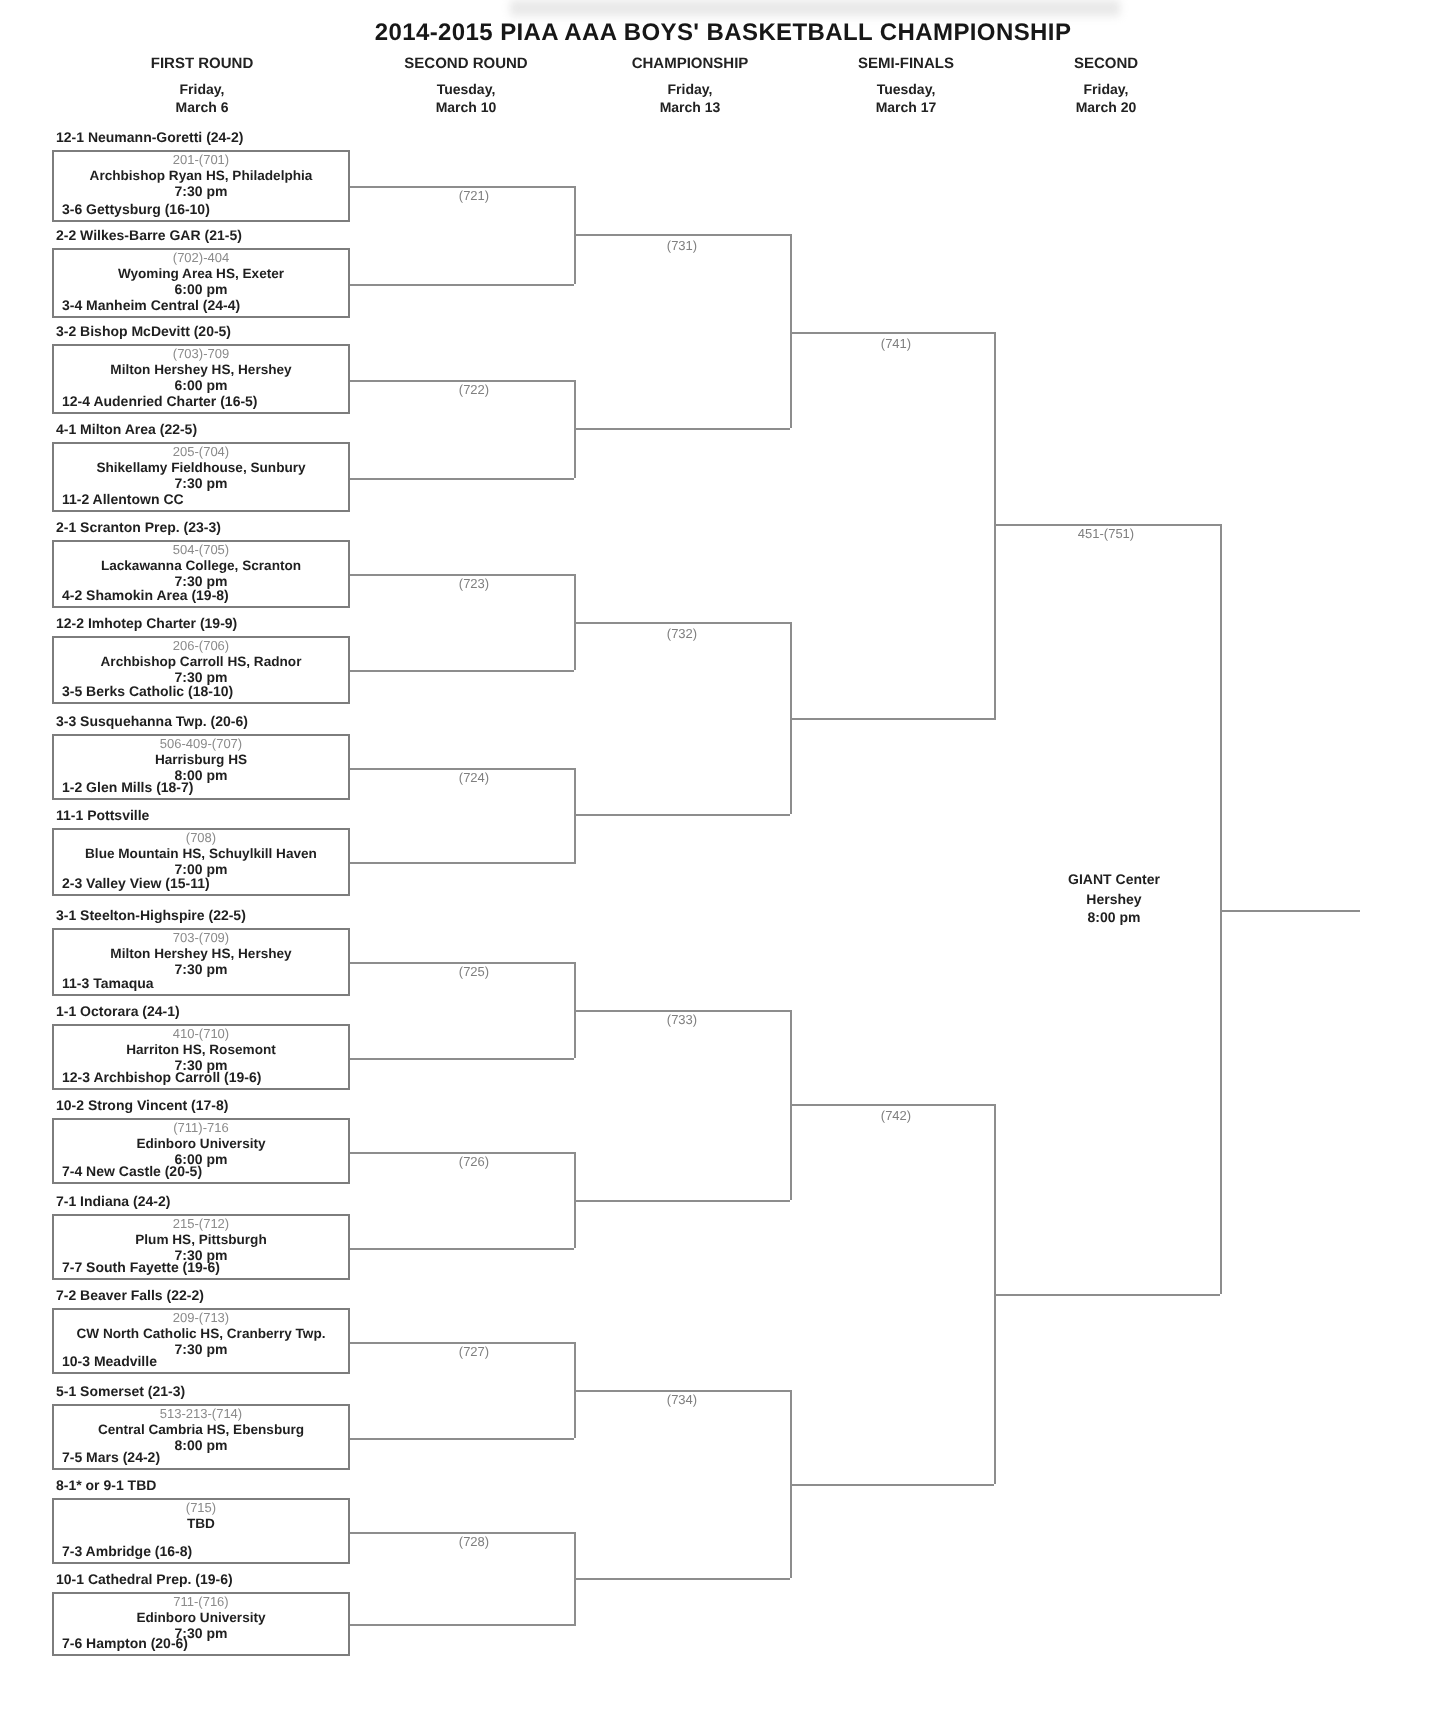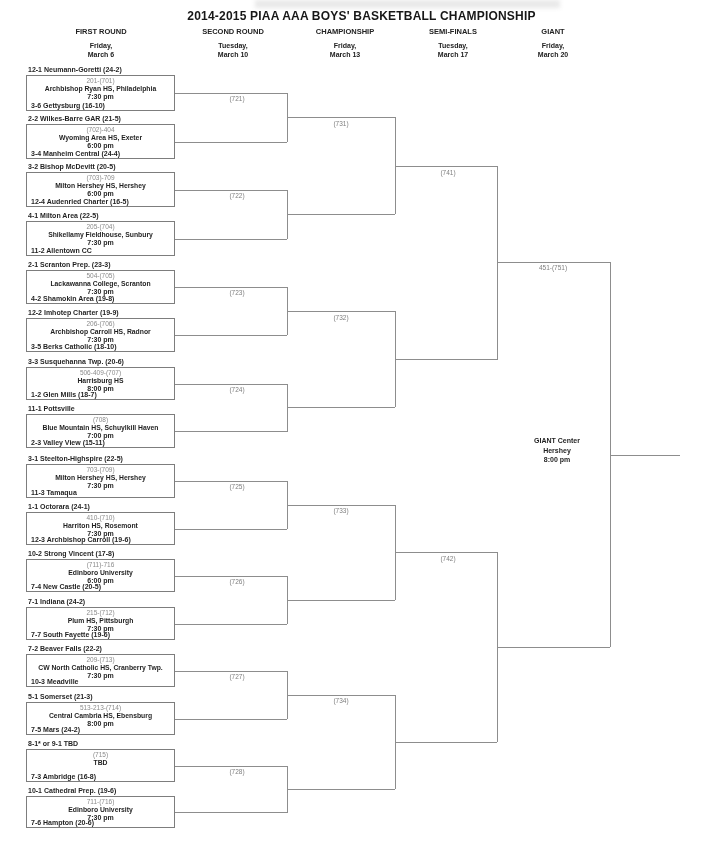--- a/index.html
+++ b/index.html
@@ -62,21 +62,21 @@
 <div class="page" id="bracket-layer">
 
   <div class="artifact"></div>
 
   <div class="title">2014-2015 PIAA AAA BOYS' BASKETBALL CHAMPIONSHIP</div>
 
   <div class="col-head" style="left:101px;top:27px">FIRST ROUND</div>
   <div class="col-head" style="left:233px;top:27px">SECOND ROUND</div>
   <div class="col-head" style="left:345px;top:27px">CHAMPIONSHIP</div>
   <div class="col-head" style="left:453px;top:27px">SEMI-FINALS</div>
-  <div class="col-head" style="left:553px;top:27px">GIANT</div>
+  <div class="col-head" style="left:553px;top:27px">SECOND</div>
 
   <div class="col-date" style="left:101px;top:42px">
     <div>Friday,</div>
     <div>March 6</div>
   </div>
   <div class="col-date" style="left:233px;top:42px">
     <div>Tuesday,</div>
     <div>March 10</div>
   </div>
   <div class="col-date" style="left:345px;top:42px">

